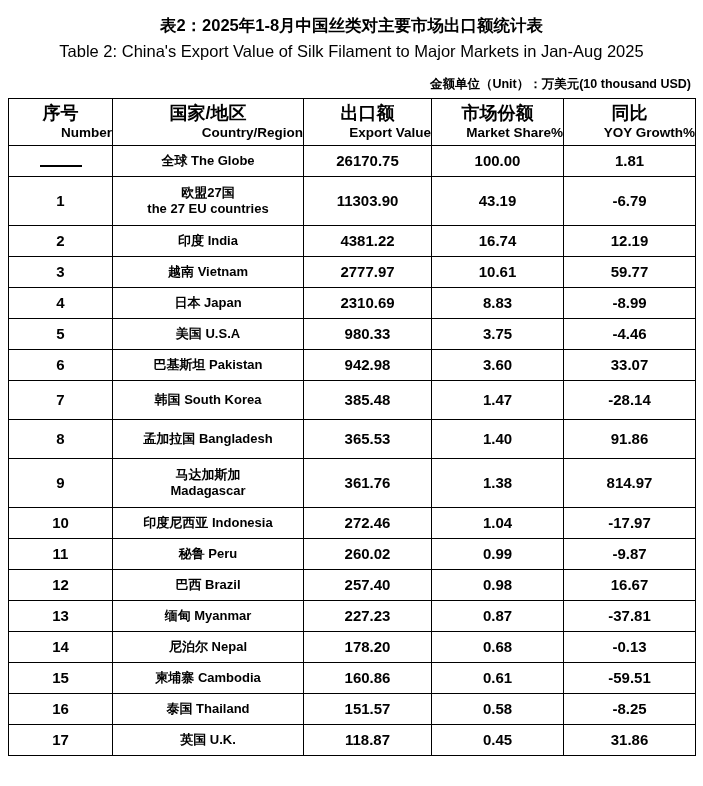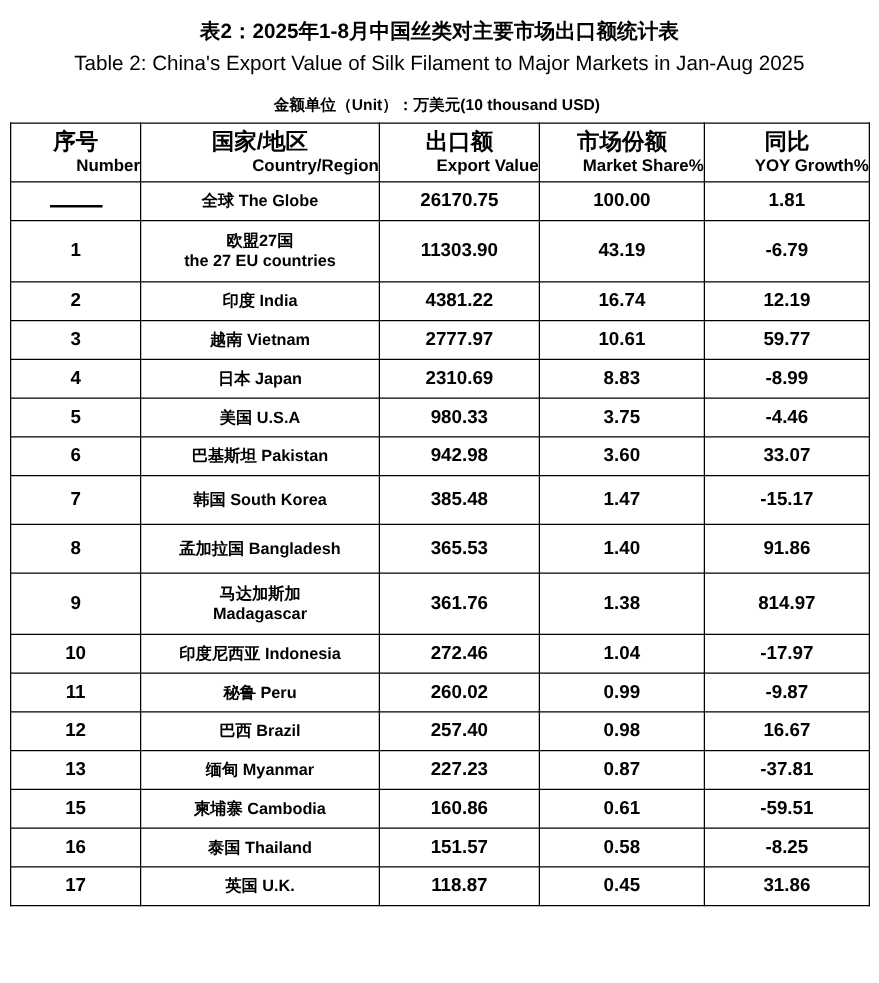--- a/index.html
+++ b/index.html
@@ -31,21 +31,21 @@
     letter-spacing: 0px;
     line-height: 1.45;
   }
   .title-en {
     font-size: 16.5px;
     font-weight: normal;
     line-height: 1.45;
     margin-top: 2px;
   }
   .unit-line {
-    text-align: center;
+    text-align: right;
     font-size: 12.5px;
     font-weight: bold;
     margin: 12px 4px 5px 0;
   }
   table.data {
     border-collapse: collapse;
     width: 687px;
     table-layout: fixed;
     margin: 0 auto;
   }
@@ -183,21 +183,21 @@
           <td class="name-cell">巴基斯坦 Pakistan</td>
           <td>942.98</td>
           <td>3.60</td>
           <td>33.07</td>
         </tr>
         <tr class="mid">
           <td class="num-cell">7</td>
           <td class="name-cell">韩国 South Korea</td>
           <td>385.48</td>
           <td>1.47</td>
-          <td>-15.17</td>
+          <td>-28.14</td>
         </tr>
         <tr class="mid">
           <td class="num-cell">8</td>
           <td class="name-cell">孟加拉国 Bangladesh</td>
           <td>365.53</td>
           <td>1.40</td>
           <td>91.86</td>
         </tr>
         <tr class="tall">
           <td class="num-cell">9</td>
@@ -228,20 +228,27 @@
           <td>16.67</td>
         </tr>
         <tr>
           <td class="num-cell">13</td>
           <td class="name-cell">缅甸 Myanmar</td>
           <td>227.23</td>
           <td>0.87</td>
           <td>-37.81</td>
         </tr>
         <tr>
+          <td class="num-cell">14</td>
+          <td class="name-cell">尼泊尔 Nepal</td>
+          <td>178.20</td>
+          <td>0.68</td>
+          <td>-0.13</td>
+        </tr>
+        <tr>
           <td class="num-cell">15</td>
           <td class="name-cell">柬埔寨 Cambodia</td>
           <td>160.86</td>
           <td>0.61</td>
           <td>-59.51</td>
         </tr>
         <tr>
           <td class="num-cell">16</td>
           <td class="name-cell">泰国 Thailand</td>
           <td>151.57</td>

